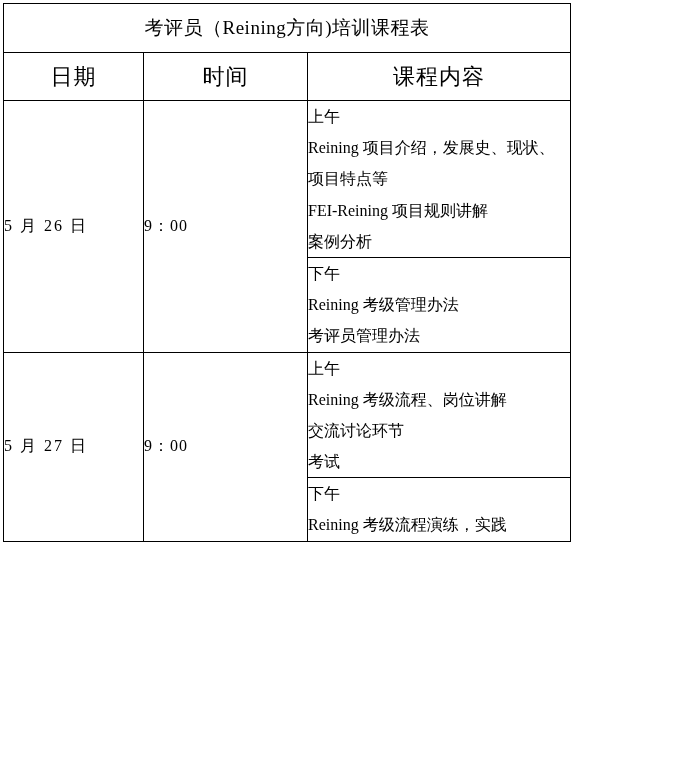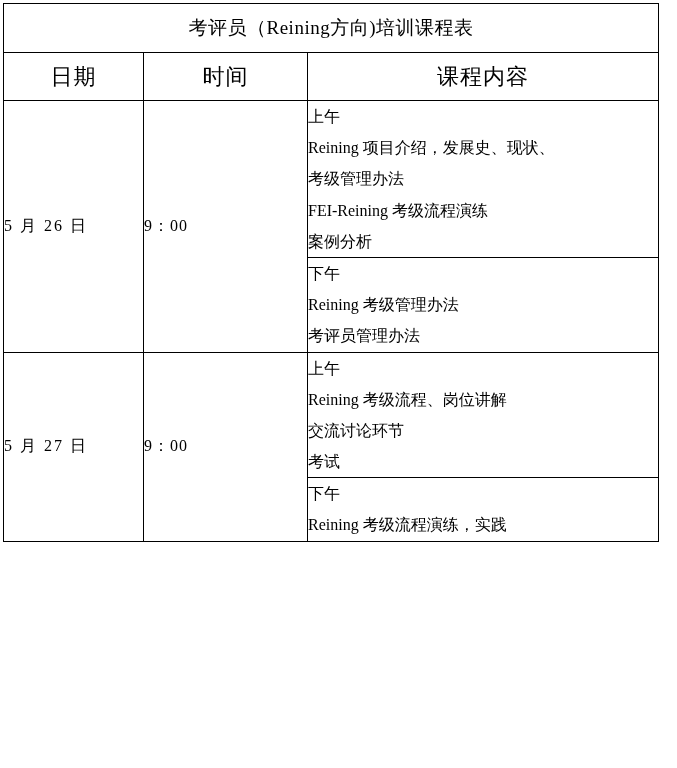--- a/index.html
+++ b/index.html
@@ -15,21 +15,21 @@
     overflow: hidden;
   }
   .page {
     width: 677px;
     height: 768px;
     position: relative;
     box-sizing: border-box;
   }
   table.schedule {
     border-collapse: collapse;
-    width: 656px;
+    width: 568px;
     margin: 3px 0 0 3px;
     table-layout: fixed;
   }
   table.schedule td,
   table.schedule th {
     border: 1px solid #000000;
     padding: 0;
     vertical-align: middle;
     font-weight: normal;
   }
@@ -93,22 +93,22 @@
         <th class="col-head">时间</th>
         <th class="col-head">课程内容</th>
       </tr>
 
       <tr>
         <td class="date-cell" rowspan="2">5 月 26 日</td>
         <td class="time-cell" rowspan="2">9：00</td>
         <td class="content-cell">
           <div class="line">上午</div>
           <div class="line">Reining 项目介绍，发展史、现状、</div>
-          <div class="line">考级管理办法</div>
-          <div class="line">FEI-Reining 考级流程演练</div>
+          <div class="line">项目特点等</div>
+          <div class="line">FEI-Reining 项目规则讲解</div>
           <div class="line">案例分析</div>
         </td>
       </tr>
       <tr>
         <td class="content-cell">
           <div class="line">下午</div>
           <div class="line">Reining 考级管理办法</div>
           <div class="line">考评员管理办法</div>
         </td>
       </tr>

